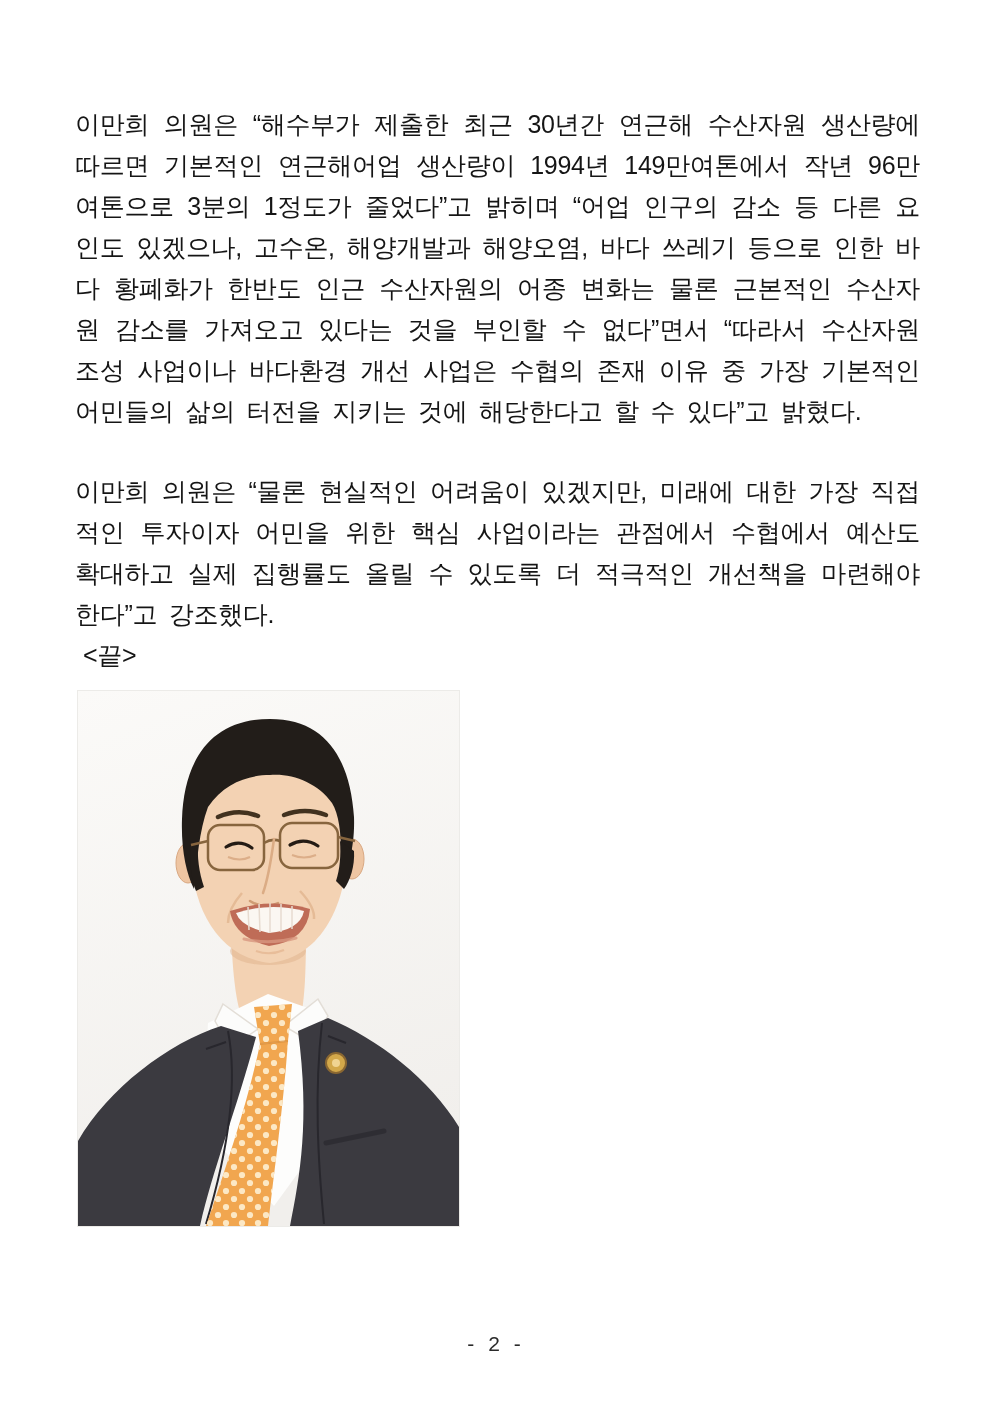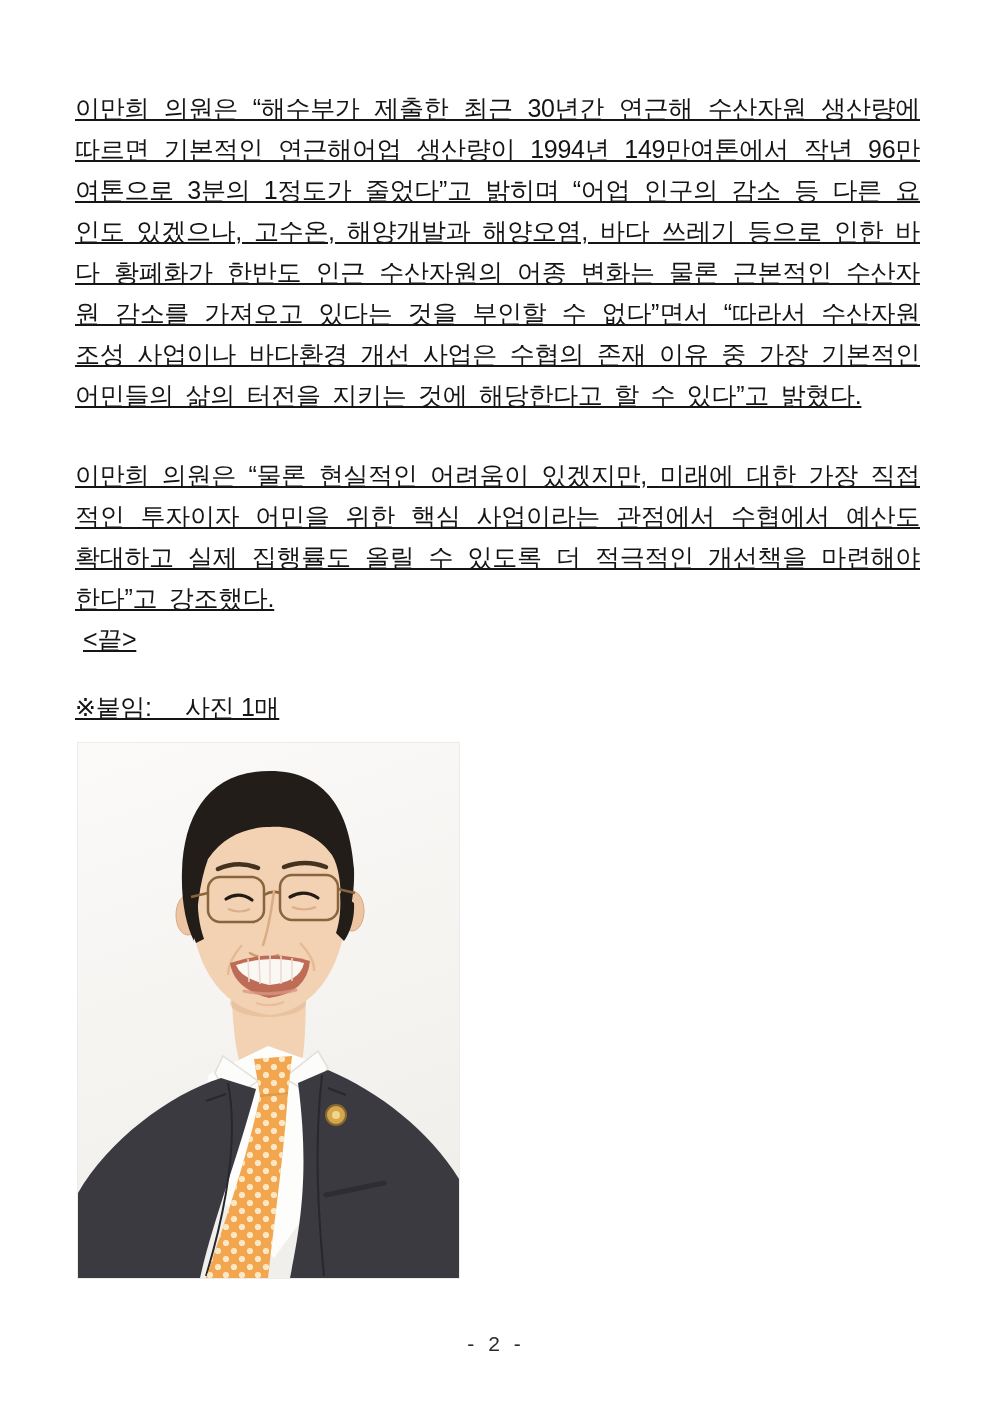--- a/index.html
+++ b/index.html
@@ -6,23 +6,22 @@
   .page{
     position:relative;
     width:992px;height:1403px;
     background:#ffffff;
     font-family:"Liberation Sans","DejaVu Sans",sans-serif;
     color:#151515;
     overflow:hidden;
   }
   .content{
     position:absolute;
-    left:75px;top:88px;
+    left:75px;top:104px;
     width:845px;
-    text-decoration:underline;
   }
   .para{
     margin:0;
     font-size:25px;
     line-height:41px;
     letter-spacing:-0.3px;
     word-spacing:5px;
     text-align:justify;
     word-break:break-all;
     overflow-wrap:anywhere;
@@ -66,21 +65,20 @@
 
 <div class="page">
   <div class="content">
 
     <p class="para">이만희 의원은 “해수부가 제출한 최근 30년간 연근해 수산자원 생산량에 따르면 기본적인 연근해어업 생산량이 1994년 149만여톤에서 작년 96만여톤으로 3분의 1정도가 줄었다”고 밝히며 “어업 인구의 감소 등 다른 요인도 있겠으나, 고수온, 해양개발과 해양오염, 바다 쓰레기 등으로 인한 바다 황폐화가 한반도 인근 수산자원의 어종 변화는 물론 근본적인 수산자원 감소를 가져오고 있다는 것을 부인할 수 없다”면서 “따라서 수산자원 조성 사업이나 바다환경 개선 사업은 수협의 존재 이유 중 가장 기본적인 어민들의 삶의 터전을 지키는 것에 해당한다고 할 수 있다”고 밝혔다.</p>
 
     <p class="para para-gap">이만희 의원은 “물론 현실적인 어려움이 있겠지만, 미래에 대한 가장 직접적인 투자이자 어민을 위한 핵심 사업이라는 관점에서 수협에서 예산도 확대하고 실제 집행률도 올릴 수 있도록 더 적극적인 개선책을 마련해야 한다”고 강조했다.</p>
 
     <p class="closing">&lt;끝&gt;</p>
 
-    <p class="attachment">※붙임:     사진 1매</p>
 
     <figure class="photo">
       <svg viewBox="0 0 381 535" width="381" height="535" xmlns="http://www.w3.org/2000/svg">
         <defs>
           <linearGradient id="bgGrad" x1="0" y1="0" x2="0.25" y2="1">
             <stop offset="0" stop-color="#fbfaf8"></stop>
             <stop offset="1" stop-color="#f1efec"></stop>
           </linearGradient>
           <pattern id="tieDots" width="16" height="16" patternUnits="userSpaceOnUse">
             <circle cx="4" cy="4" r="3.1" fill="#fdeccb" opacity="0.95"></circle>

